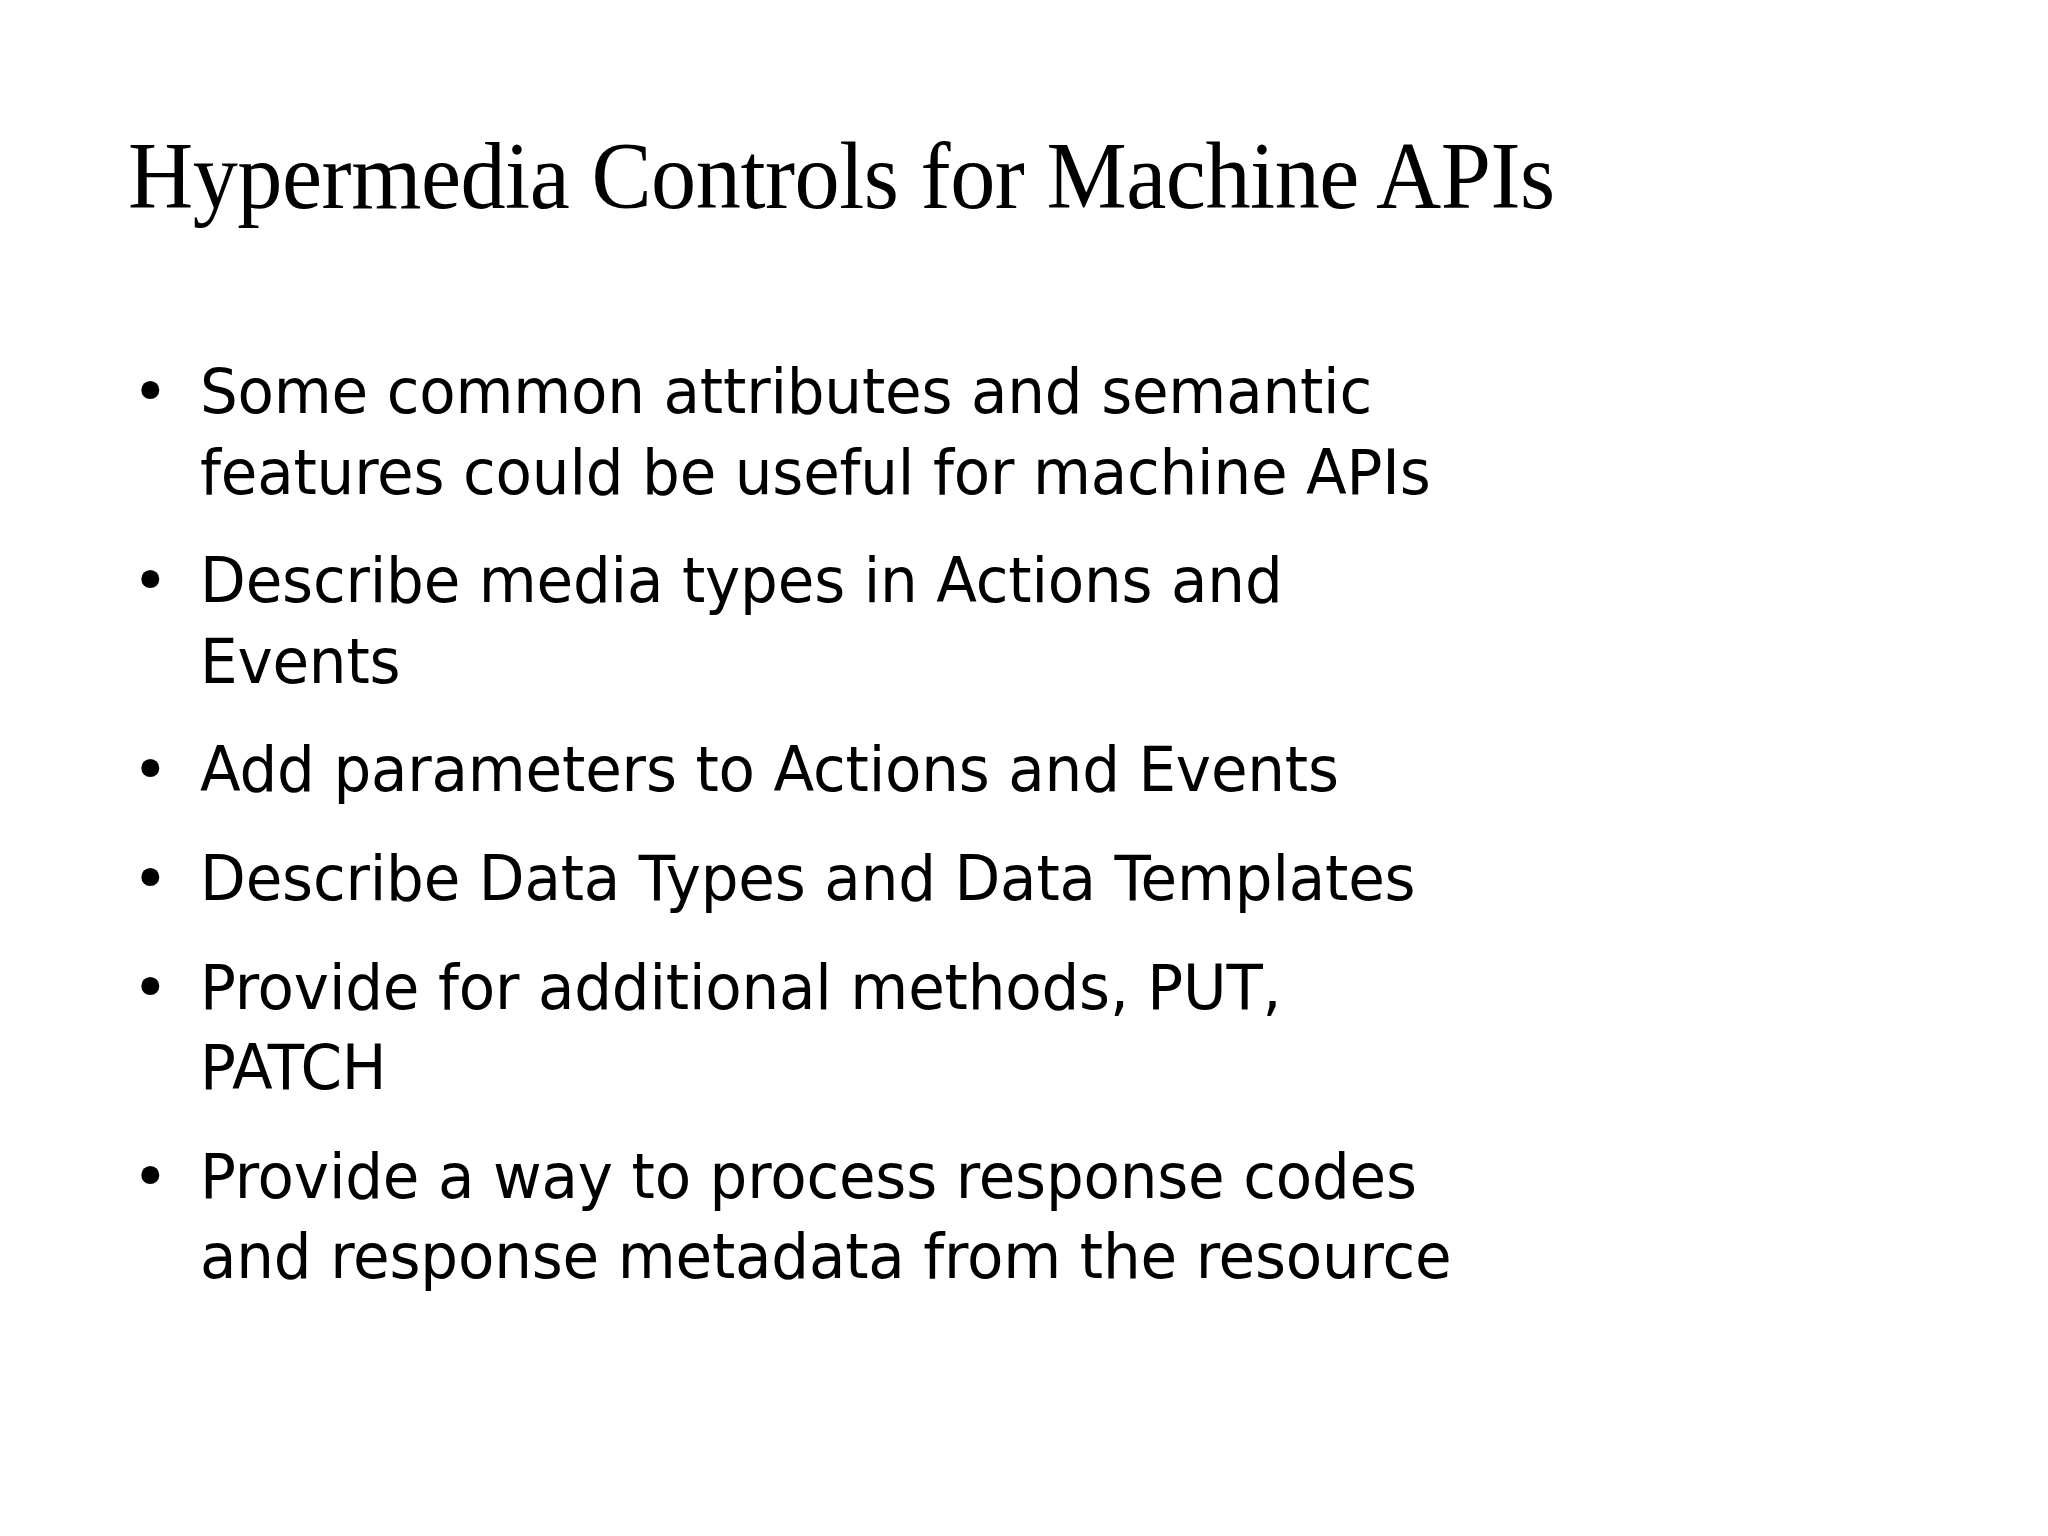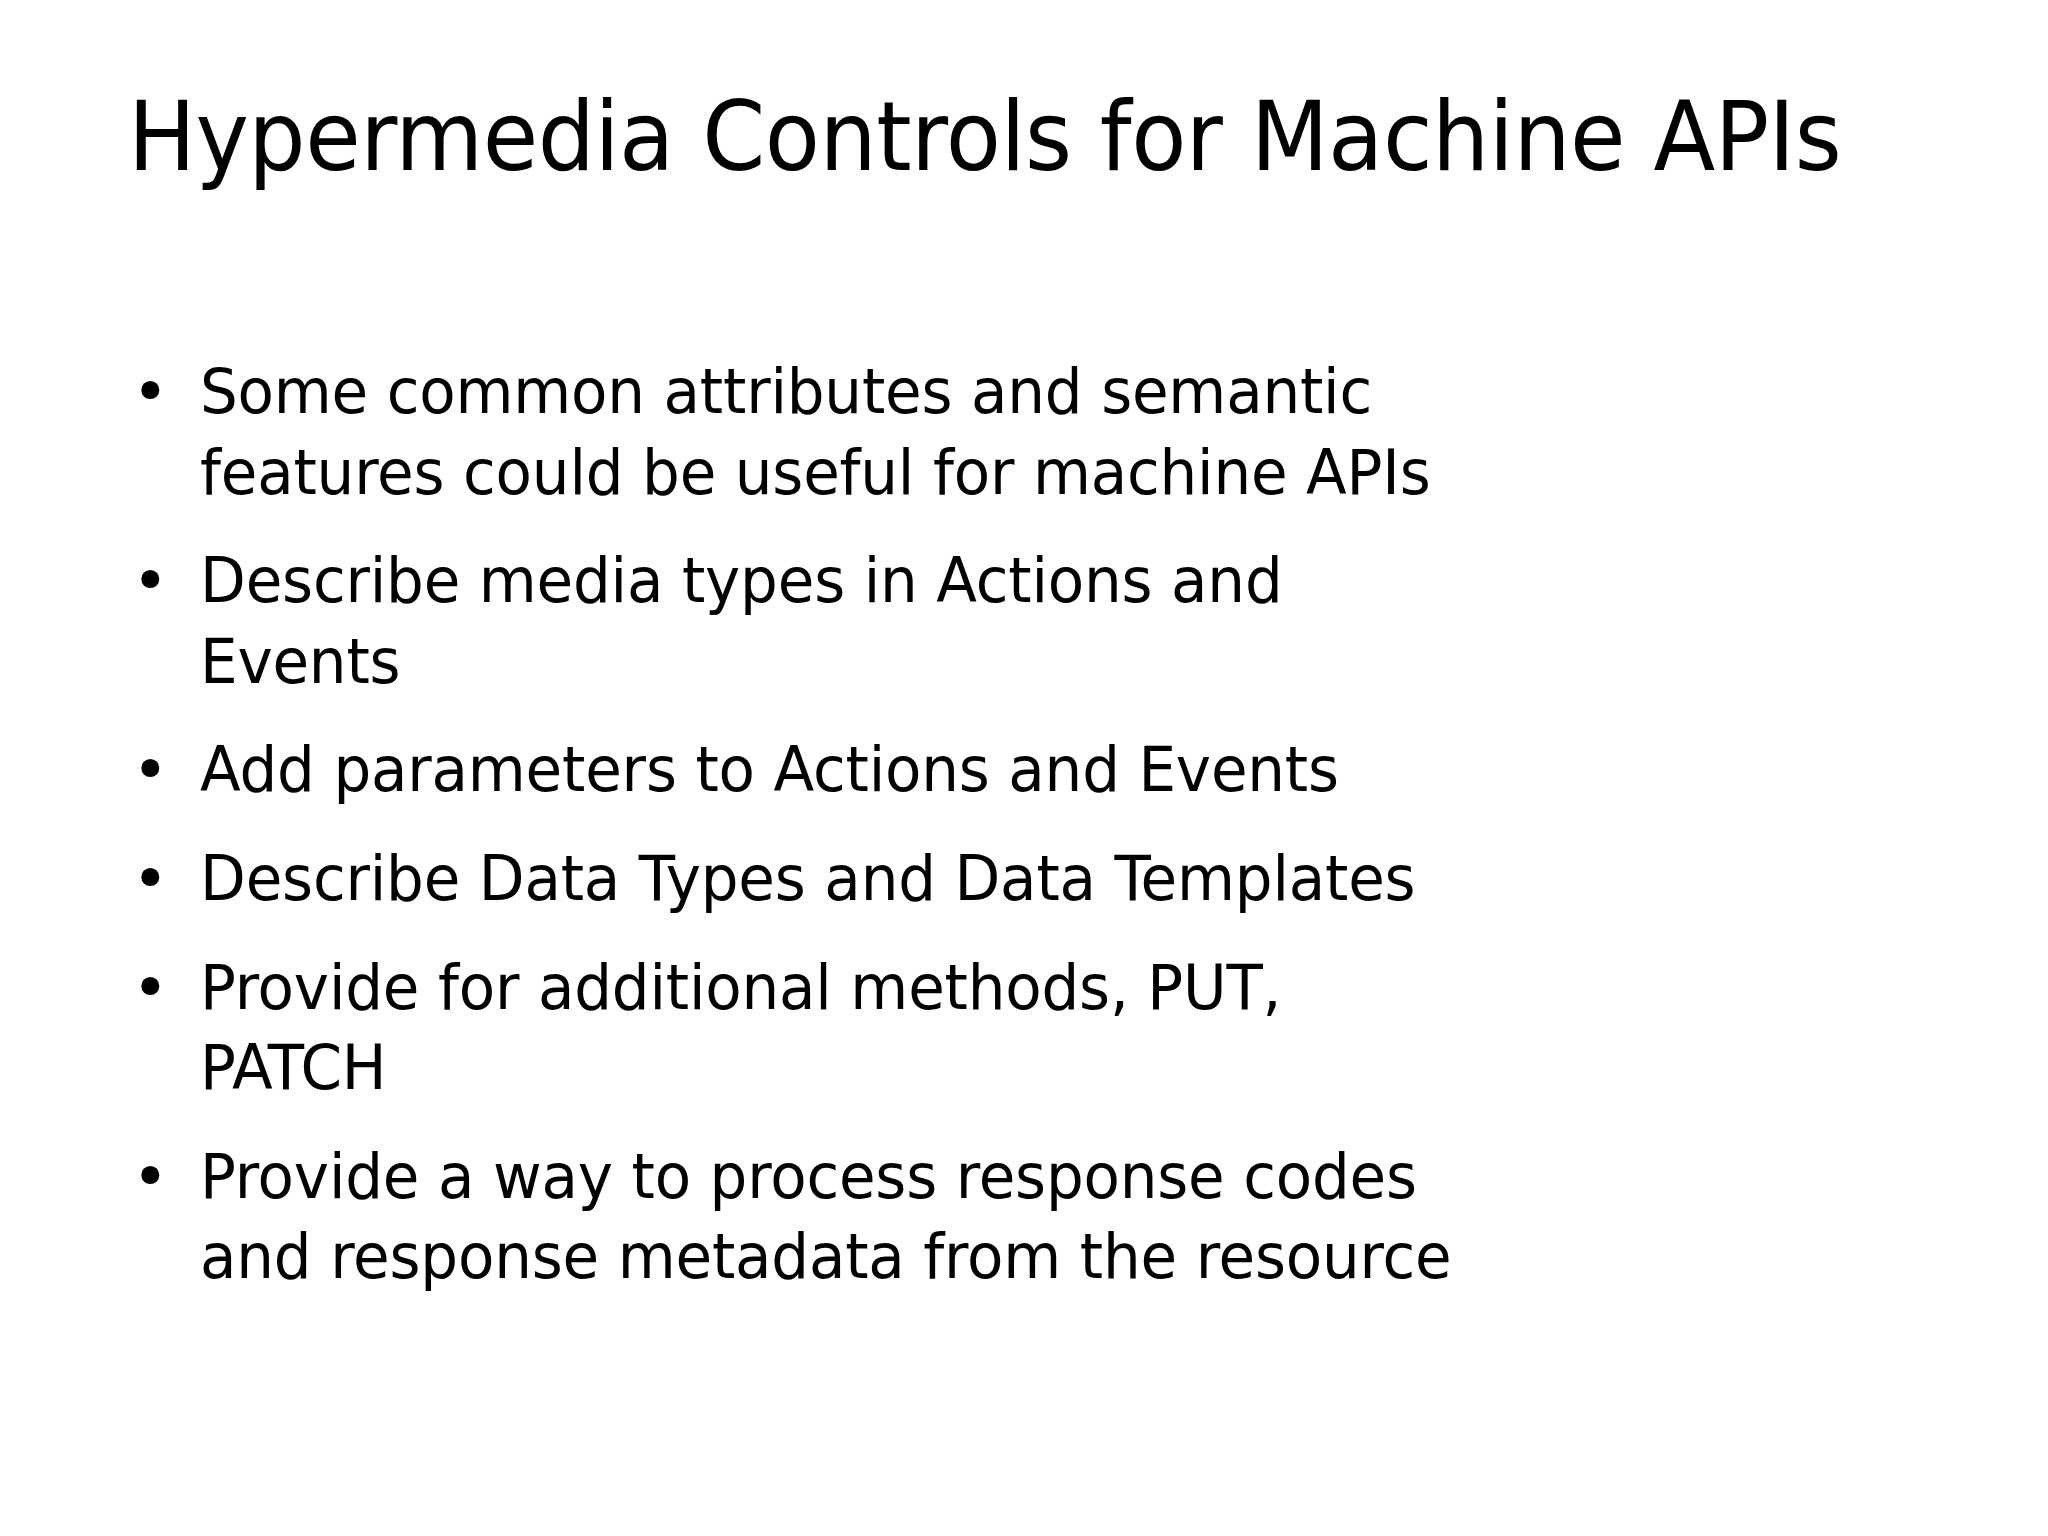--- a/index.html
+++ b/index.html
@@ -21,25 +21,26 @@
     width: 2048px;
     height: 1536px;
     background: #ffffff;
     box-sizing: border-box;
   }
 
   
   .title-block {
     position: absolute;
     left: 128px;
-    top: 88px;
+    top: 76px;
     width: 1800px;
     height: 150px;
     display: flex;
-    align-items: flex-start;
+    align-items: flex-end;
+    font-family: Liberation Serif, serif;
   }
   .slide-title {
     font-size: 96px;
     line-height: 1.04;
     font-weight: 400;
     letter-spacing: -0.5px;
     white-space: nowrap;
     color: #000000;
     transform: scaleX(0.94);
     transform-origin: left center;

